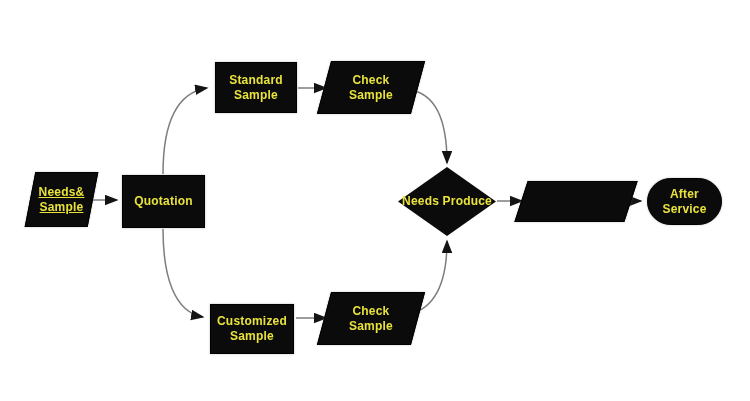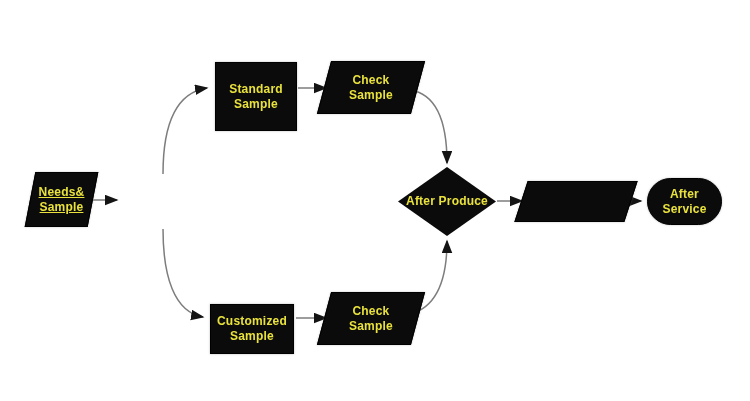--- a/index.html
+++ b/index.html
@@ -72,22 +72,26 @@
       <path d="M 626 201 L 641 201" marker-end="url(#arw)"></path>
     </g>
   </svg>
 
   <div class="node para" style="left:30px;top:172px;width:63px;height:55px;text-decoration:underline;--skew:-11deg;">
     <div class="bg"></div>
     <span class="lbl">Needs&amp;
 Sample</span>
   </div>
 
+  <div class="node rect" style="left:122px;top:175px;width:83px;height:53px;">
+    <div class="bg"></div>
+    <span class="lbl">Quotation</span>
+  </div>
 
-  <div class="node rect" style="left:215px;top:62px;width:82px;height:69px;">
+  <div class="node rect" style="left:215px;top:62px;width:82px;height:51px;">
     <div class="bg"></div>
     <span class="lbl">Standard
 Sample</span>
   </div>
 
   <div class="node para" style="left:324px;top:61px;width:94px;height:53px;--skew:-15deg;">
     <div class="bg"></div>
     <span class="lbl">Check
 Sample</span>
   </div>
@@ -99,21 +103,21 @@
   </div>
 
   <div class="node para" style="left:324px;top:292px;width:94px;height:53px;--skew:-15deg;">
     <div class="bg"></div>
     <span class="lbl">Check
 Sample</span>
   </div>
 
   <div class="node diamond" style="left:398px;top:167px;width:98px;height:69px;">
     <div class="bg"></div>
-    <span class="lbl">After Produce</span>
+    <span class="lbl">Needs Produce</span>
   </div>
 
   <div class="node para" style="left:521px;top:181px;width:110px;height:41px;--skew:-18deg;">
     <div class="bg"></div>
   </div>
 
   <div class="node stadium" style="left:647px;top:178px;width:75px;height:47px;">
     <div class="bg"></div>
     <span class="lbl">After Service</span>
   </div>

